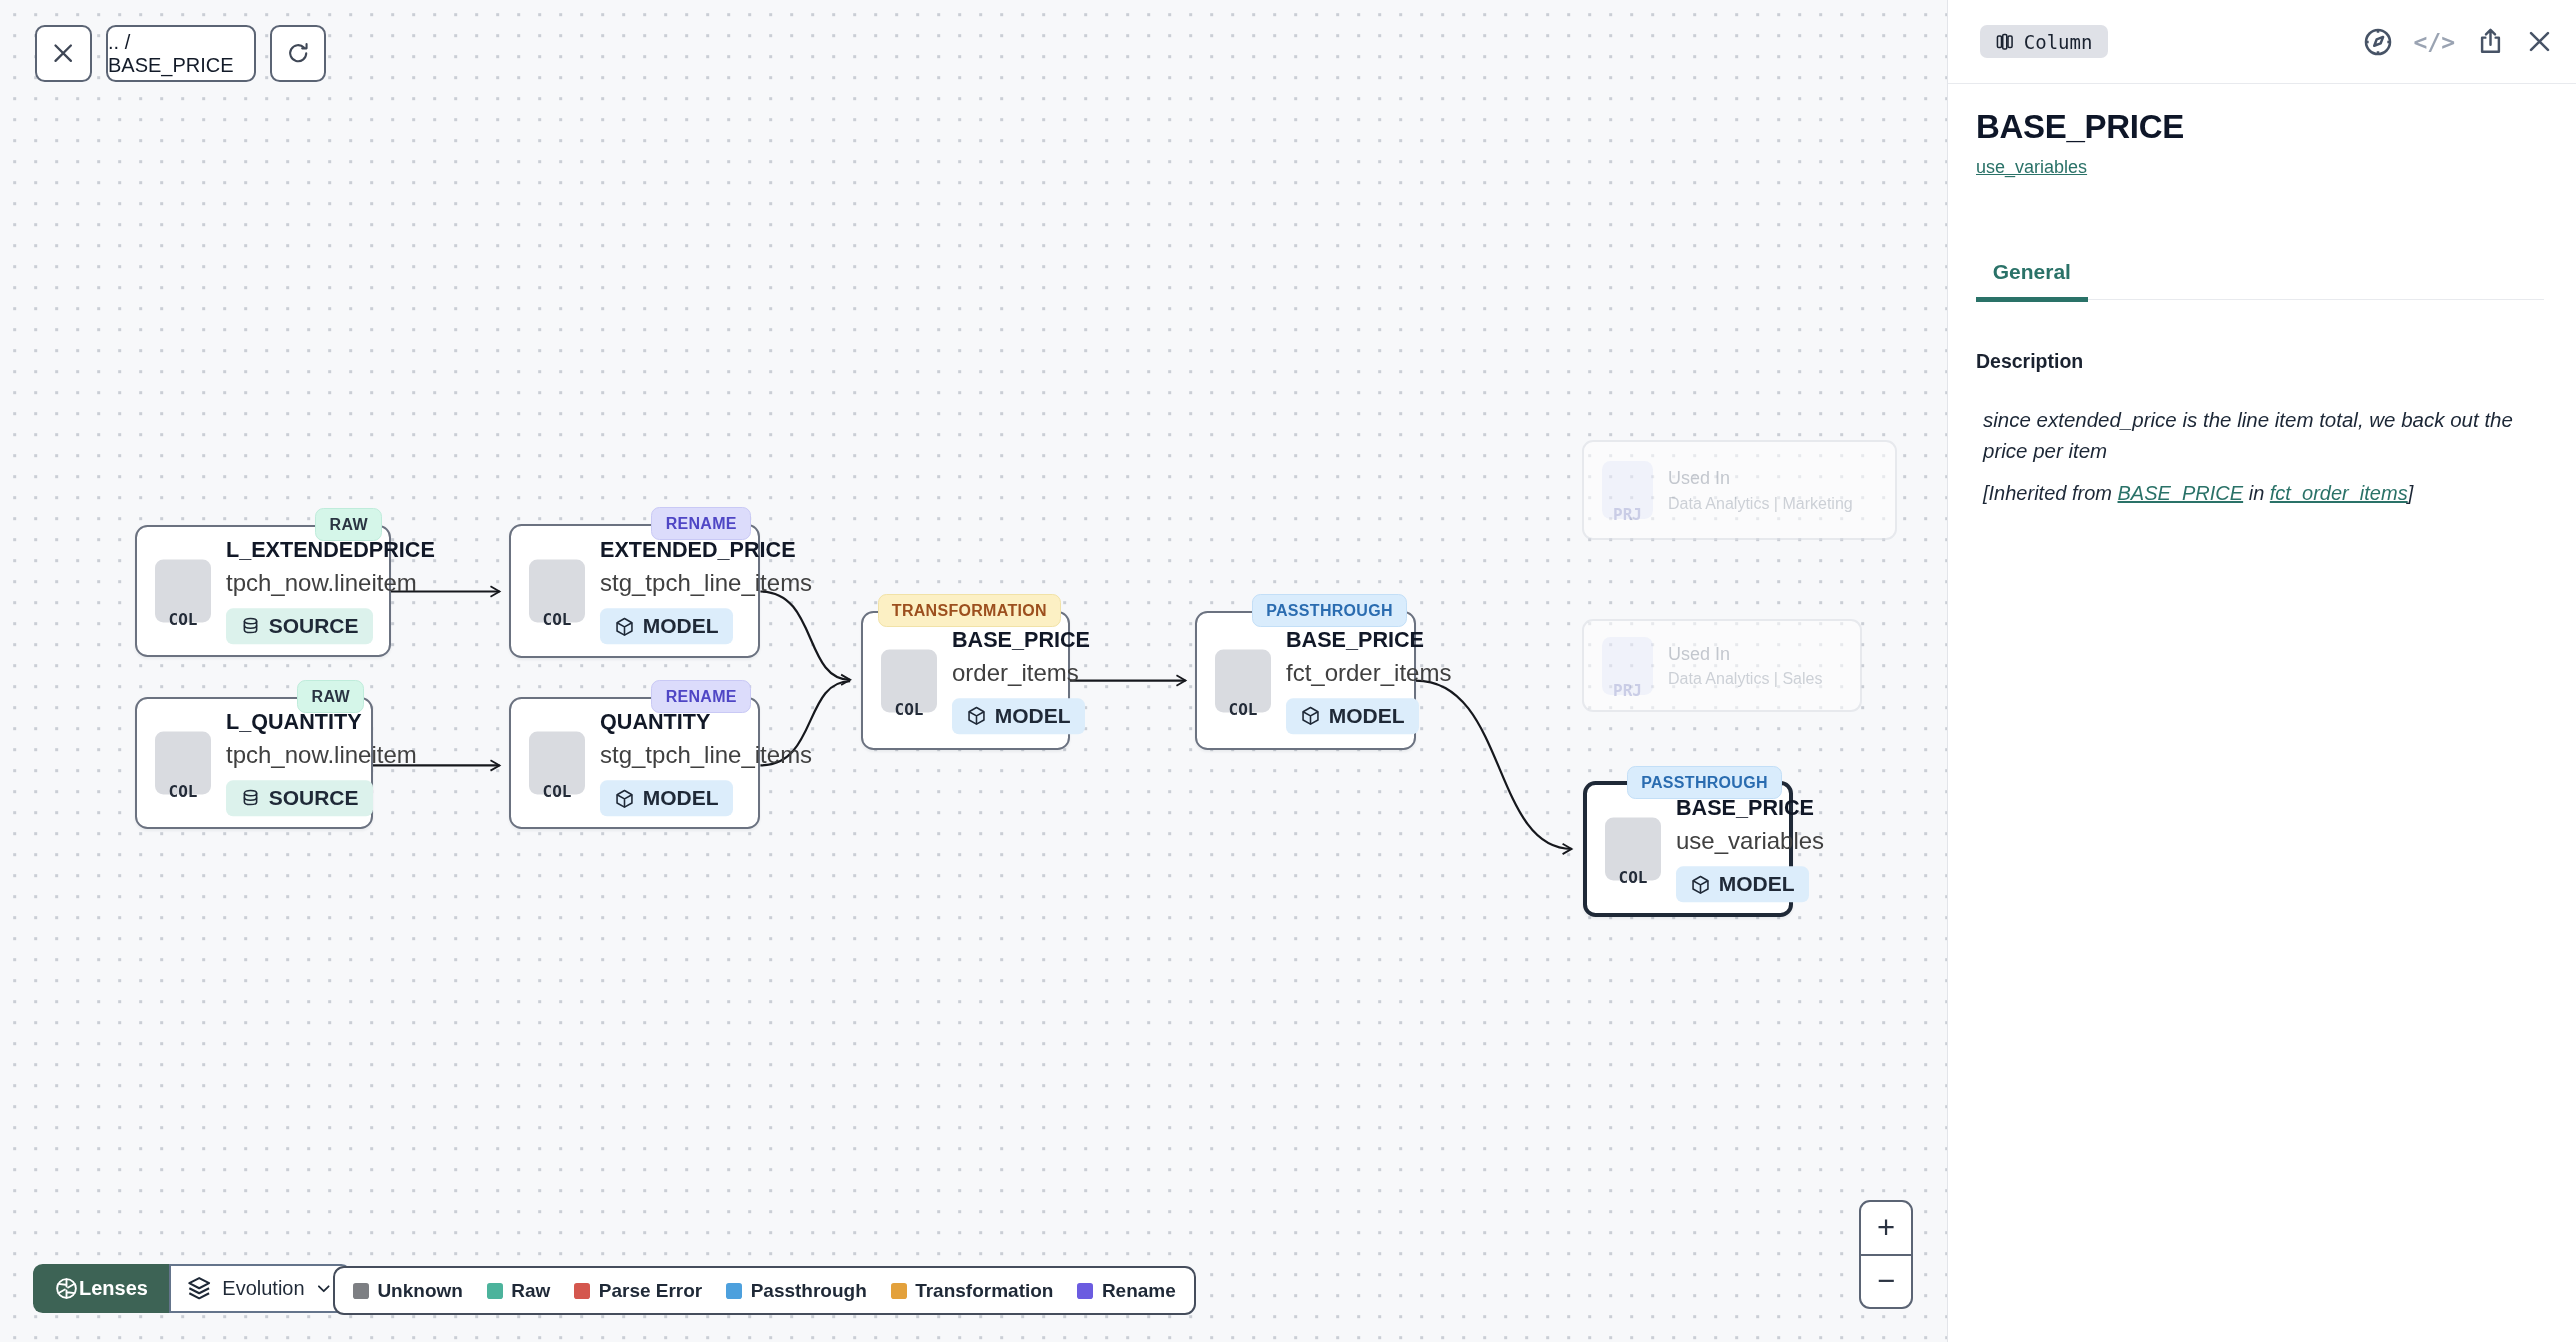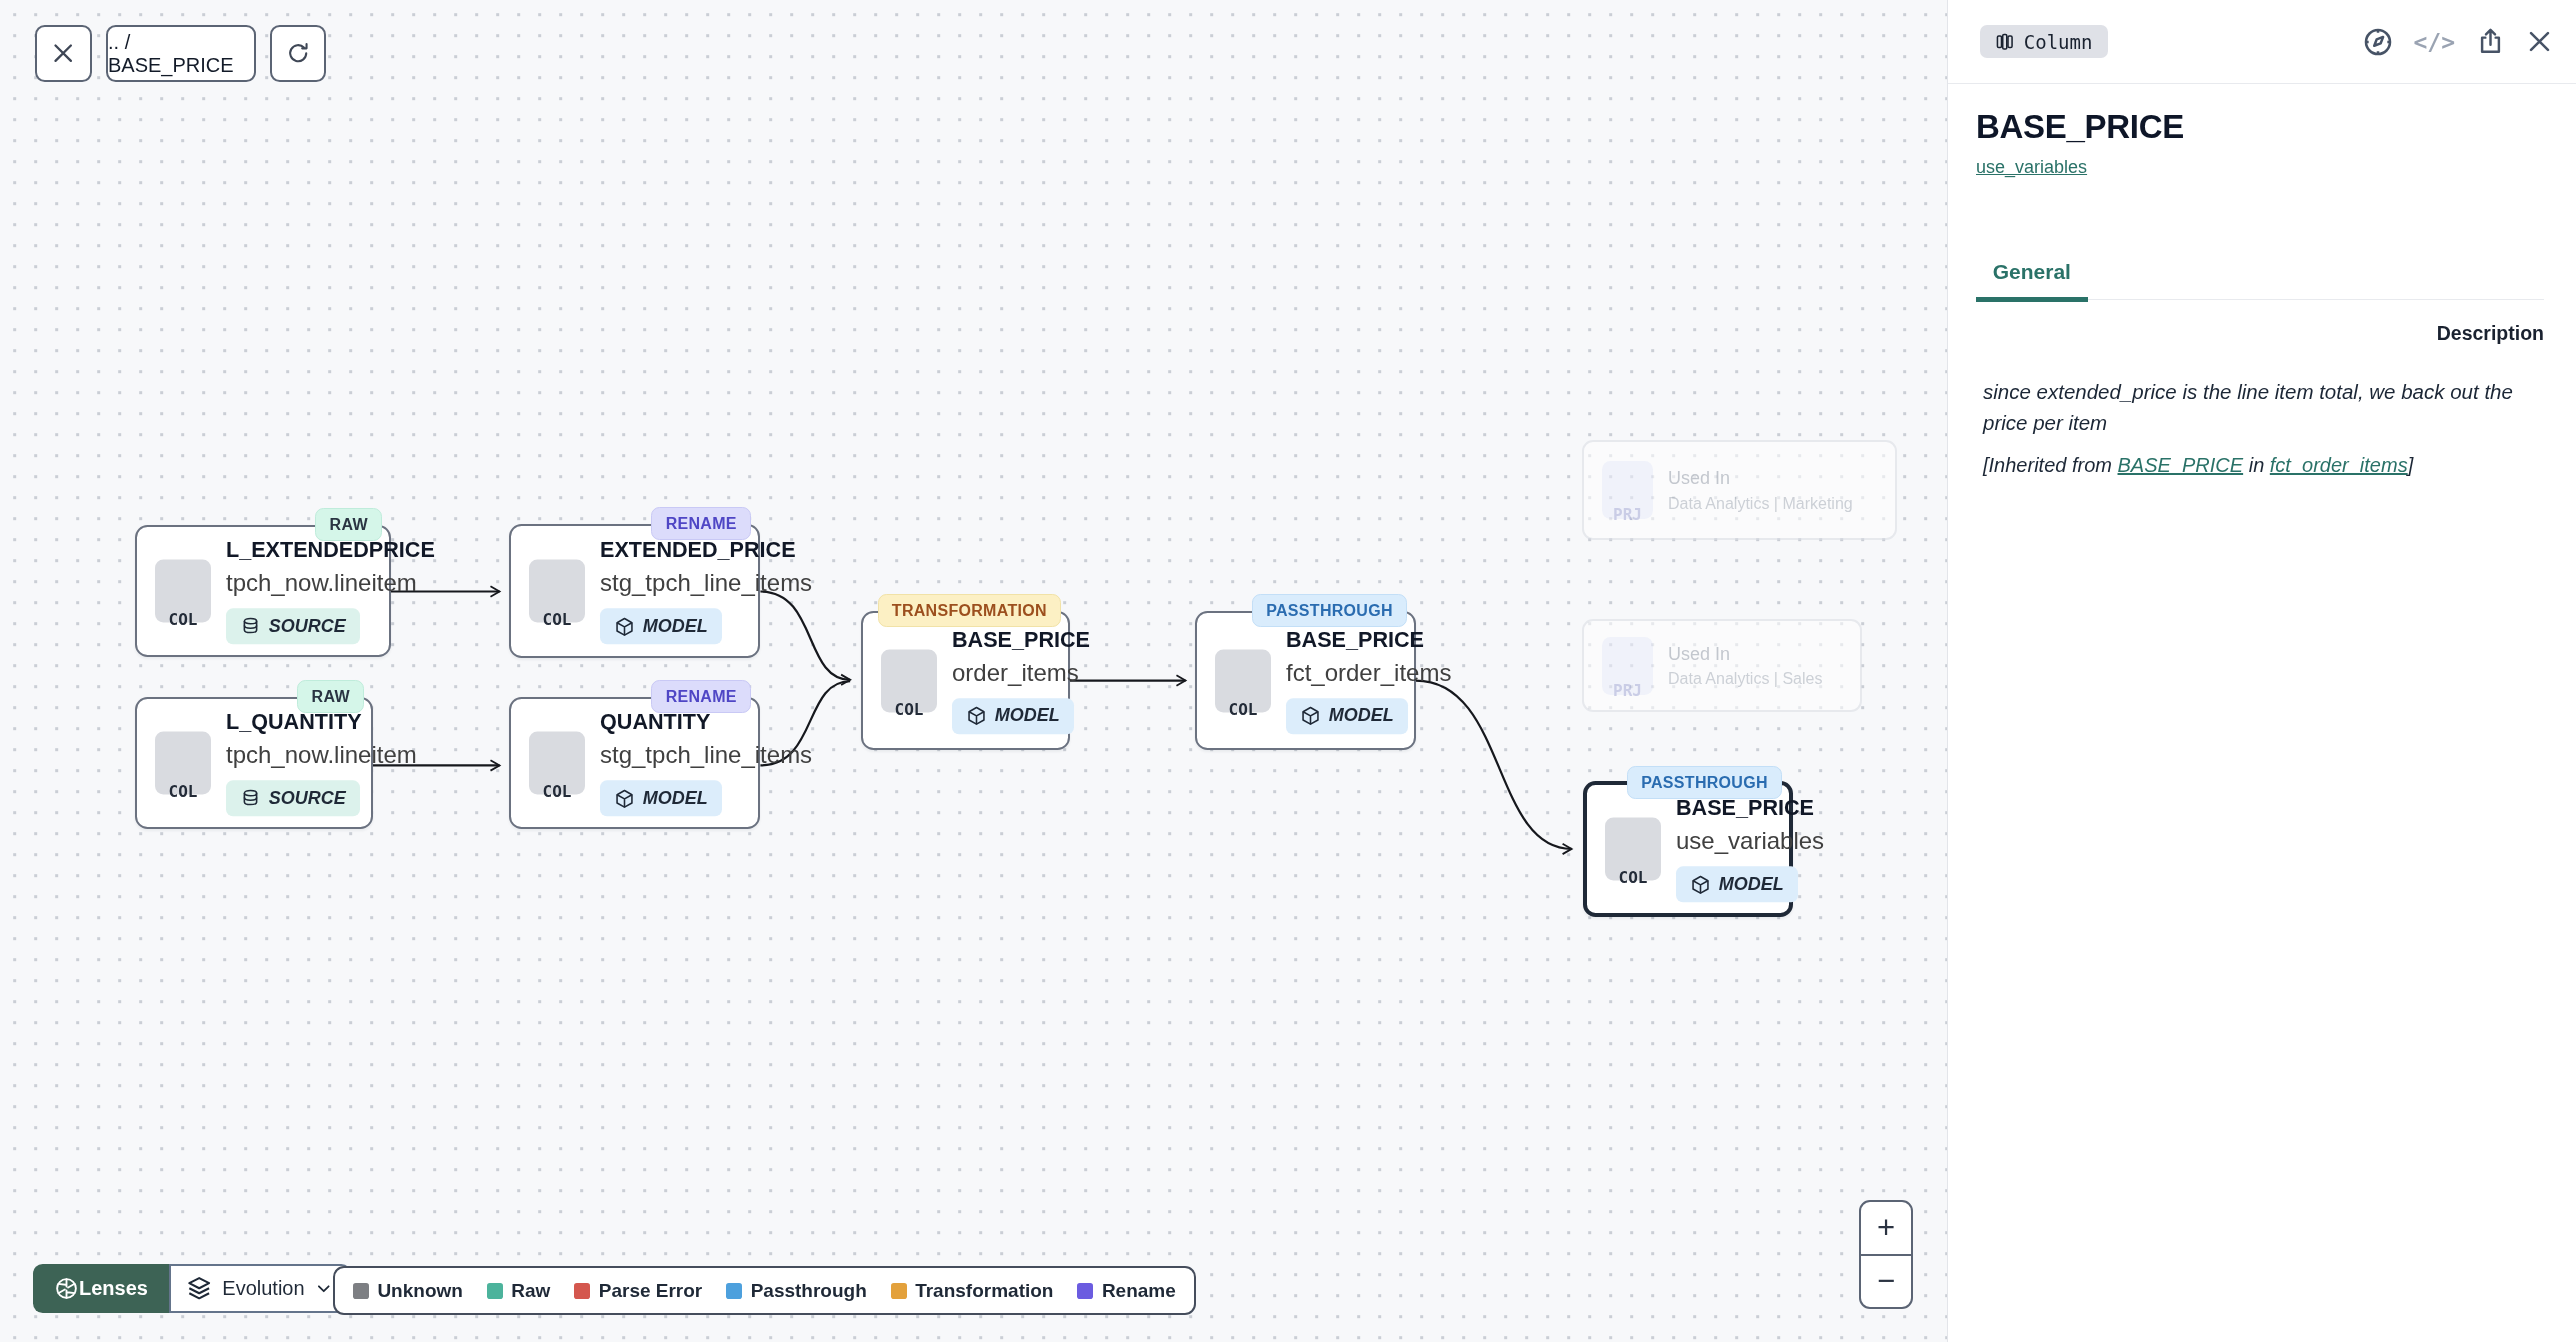--- a/index.html
+++ b/index.html
@@ -44,21 +44,21 @@
     width:56px; height:63px; background:#d9dbe0; border-radius:8.4px;
     display:flex; flex-direction:column; align-items:center; gap:2.1px;
     color:#232b38;
   }
   .colbox-label { font-family:"DejaVu Sans Mono","Liberation Mono",monospace; font-size:16px; font-weight:700;margin-top:48px; }
   .node-body { position:absolute; left:89px; top:50%; transform:translateY(-50%); }
   .node-title { font-size:21.6px; font-weight:700; color:#111827; white-space:nowrap; }
   .node-subtitle { font-size:24px; color:#404040; margin-top:6.3px; white-space:nowrap; }
   .type-badge {
     display:inline-flex; align-items:center; gap:7.7px; margin-top:11px;
-    height:36px; padding:0 14px; border-radius:7px; font-size:18px; font-weight:700; color:#1f2937;font-style:italic;
+    height:36px; padding:0 14px; border-radius:7px; font-size:21px; font-weight:700; color:#1f2937;
   }
   .t-source { background:#dcf2ec; }
   .t-model  { background:#dcedfb; }
 
   
   .ghost {
     position:absolute; background:#fff; border:2.1px solid #dadde4; border-radius:11px; opacity:.55;
   }
   .ghost-box {
     position:absolute; left:18px; top:50%; transform:translateY(-50%);
@@ -118,21 +118,21 @@
   .hicon { display:flex; align-items:center; justify-content:center; color:#475366; cursor:pointer; }
   .hicon.dim { color:#9aa3b2; font-size:23px; font-weight:700; }
   .panel-body { padding:24px 32px 0 28px; }
   .panel-title { font-size:33px; font-weight:700; color:#0e1628; letter-spacing:-0.3px; }
   .panel-link { display:inline-block; margin-top:11px; font-size:18px; color:#2a7268; text-decoration:underline; cursor:pointer; }
   .tabs { margin-top:58px; border-bottom:1.4px solid #e8eaee; display:flex; }
   .tab {
     padding:0 16.7px 12.5px; font-size:21px; font-weight:700; color:#2a7268;
     border-bottom:5.6px solid #2a7268; margin-bottom:-2.8px; cursor:pointer;margin-top:24px;
   }
-  .desc-heading { margin-top:22px; font-size:19.5px; font-weight:700; color:#1a2230;text-align:right; }
+  .desc-heading { margin-top:50px; font-size:19.5px; font-weight:700; color:#1a2230; }
   .desc-text {
     margin:31px 0 0 7px; font-style:italic; font-size:20.5px; line-height:31px;
     color:#1c2736; max-width:578px;
   }
   .desc-inherited { margin:16.7px 0 0 7px; font-style:italic; font-size:20px; color:#1c2736; }
   .desc-inherited .ilink { color:#2a7268; text-decoration:underline; cursor:pointer; }
 
   svg.icon { display:block; }
 </style>
 </head>

